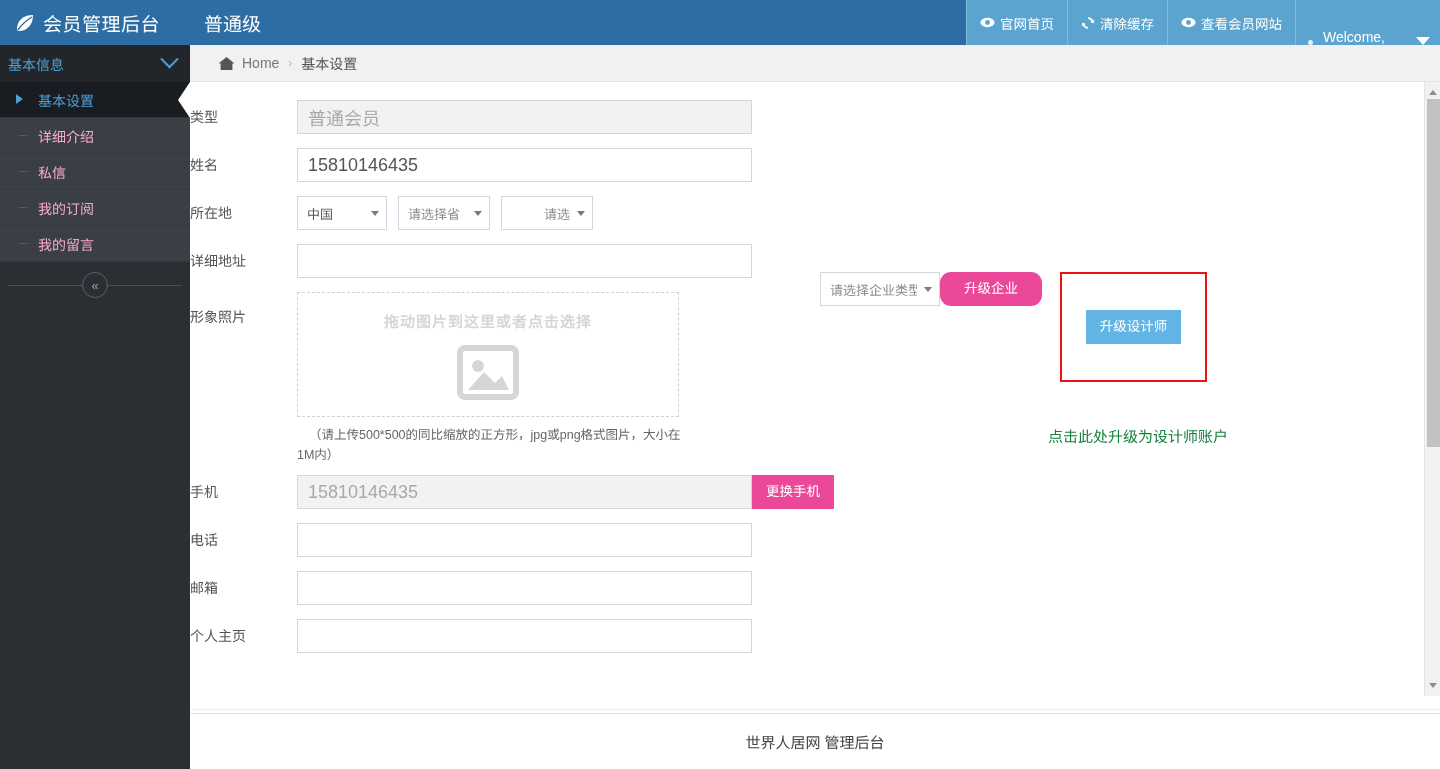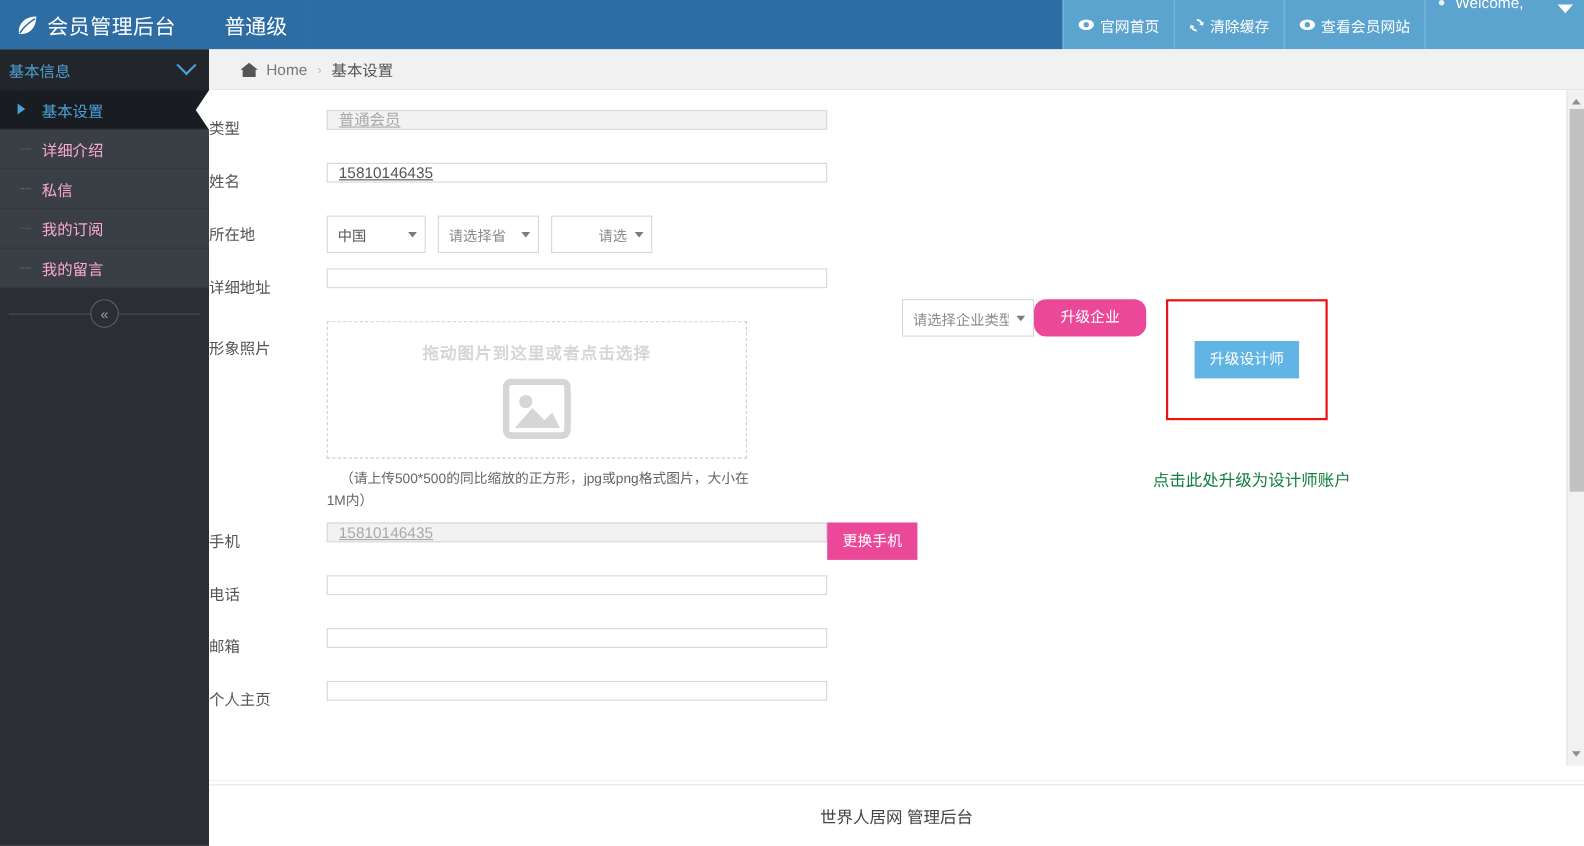--- a/index.html
+++ b/index.html
@@ -32,21 +32,21 @@
   }
   .nav-spacer { flex: 1 1 auto; background: #2e6da4; height: 45px; }
   .nav-right { display: flex; align-items: stretch; height: 45px; }
   .nav-item {
     display: flex; align-items: center; justify-content: center;
     padding: 0 13px; color: #ffffff; font-size: 13.5px;
     border-left: 1px solid #7fbcdd; white-space: nowrap; cursor: pointer;
   }
   .nav-item .ni-ico { margin-right: 5px; display: inline-flex; align-items: center; }
   .nav-user {
-    display: flex; align-items: flex-start; border-left: 1px solid #7fbcdd;
+    display: flex; align-items: flex-end; border-left: 1px solid #7fbcdd;
     padding: 0 10px 0 12px; min-width: 145px; position: relative; cursor: pointer;
   }
   .nav-user .dot {
     width: 5px; height: 5px; border-radius: 50%; background: #ffffff;
     margin-right: 10px; flex: 0 0 5px; opacity: .85;
   }
   .nav-user .welcome {
     color: #ffffff; font-size: 14px; white-space: nowrap; flex: 1 1 auto;
     margin-top: -6px;
   }
@@ -133,25 +133,24 @@
 
   .form-row { display: flex; align-items: flex-start; margin-bottom: 14px; }
   .form-label {
     width: 107px; flex: 0 0 107px; text-align: left; padding-right: 13px;
     font-size: 14px; color: #555555; line-height: 34px;
   }
   .form-label.tall { line-height: 34px; padding-top: 8px; }
   .ctl { display: flex; align-items: flex-start; }
 
   .inp {
-    width: 455px; height: 18px; border: 1px solid #d2d6de; background: #ffffff;
-    font-size: 14px; color: #555555; padding: 0 10px; line-height: 32px;
+    width: 455px; height: 34px; border: 1px solid #d2d6de; background: #ffffff;
+    font-size: 18px; color: #555555; padding: 0 10px; line-height: 32px;
     border-radius: 0; outline: none;
     font-family: "Liberation Sans", "DejaVu Sans", sans-serif;
-    text-decoration: underline;
   }
   .inp::placeholder { color: #b4b4b4; }
   .inp.disabled { background: #f2f2f2; color: #a9a9a9; }
   .inp.phone { width: 455px; }
 
   .sel {
     height: 34px; border: 1px solid #d2d6de; background: #ffffff;
     font-size: 13px; color: #8c8c8c; padding: 0 22px 0 9px;
     display: flex; align-items: center; position: relative;
     margin-right: 11px; cursor: pointer; overflow: hidden; white-space: nowrap;

